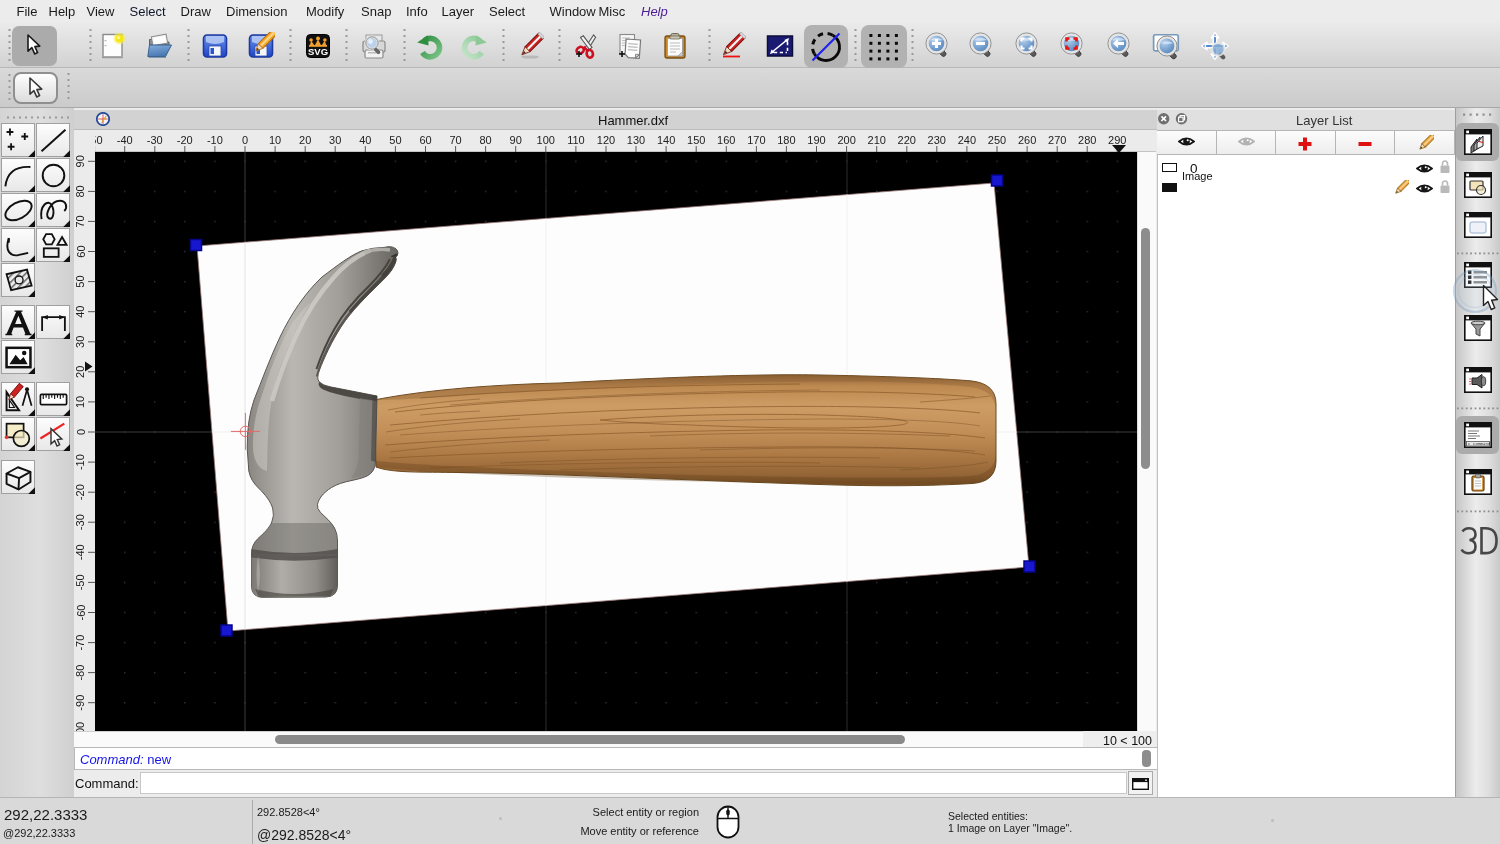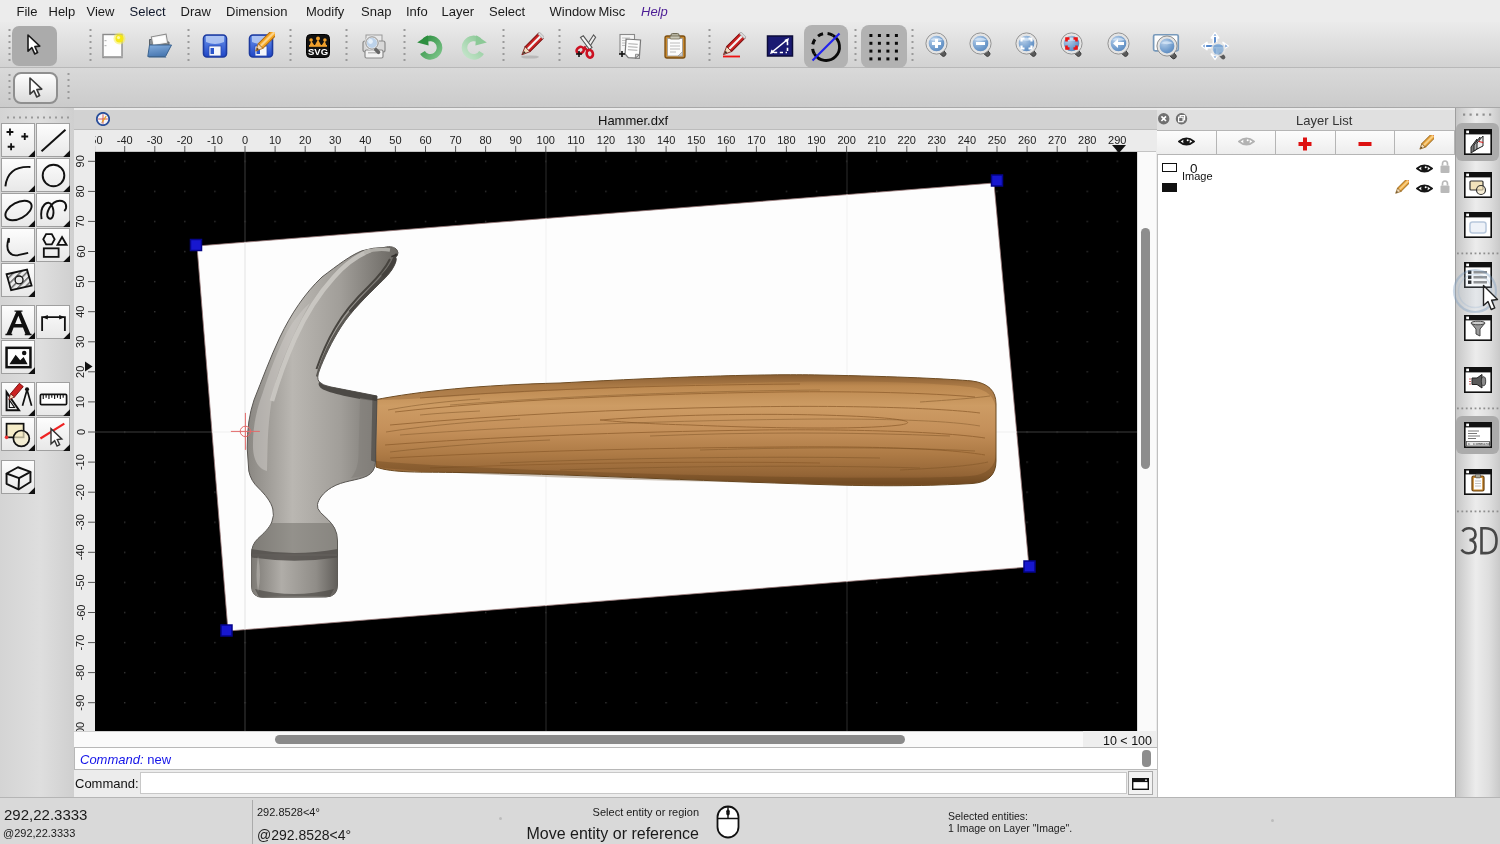--- a/index.html
+++ b/index.html
@@ -1061,21 +1061,21 @@
 <path d="M37.5,23.5 L37.5,43.5 L42,39.5 L45.2,47.5 L48.8,45.9 L45.6,38.2 L51.5,37.5 Z" fill="#fff" stroke="#222" stroke-width="1.4" stroke-linejoin="round"></path>
 </svg>
 <div class="abs" style="left:0;top:797px;width:1500px;height:47px;background:#d9d9d9;border-top:1px solid #b5b5b5;"></div>
 <div class="abs" style="left:4px;top:806px;font-size:15px;color:#1a1a1a;">292,22.3333</div>
 <div class="abs" style="left:3px;top:827px;font-size:11px;color:#1a1a1a;">@292,22.3333</div>
 <div class="abs" style="left:252px;top:800px;width:1px;height:44px;background:#ababab;"></div>
 <div class="abs" style="left:257px;top:806px;font-size:11px;color:#1a1a1a;">292.8528&lt;4°</div>
 <div class="abs" style="left:257px;top:827px;font-size:14px;color:#1a1a1a;">@292.8528&lt;4°</div>
 <div class="abs" style="left:499px;top:817px;width:3px;height:3px;border-radius:2px;background:#bcbcbc;"></div>
 <div class="abs" style="left:499px;top:806px;width:200px;font-size:11px;color:#1a1a1a;text-align:right;">Select entity or region</div>
-<div class="abs" style="left:499px;top:825px;width:200px;font-size:16px;color:#1a1a1a;text-align:right;">Move entity or reference</div>
+<div class="abs" style="left:499px;top:825px;width:200px;font-size:11px;color:#1a1a1a;text-align:right;">Move entity or reference</div>
 <svg class="abs" style="left:716px;top:805px" width="25" height="34" viewBox="0 0 25 34">
 <rect x="1.5" y="1.5" width="21" height="31" rx="10.5" fill="#fff" stroke="#111" stroke-width="1.8"></rect>
 <path d="M12,1.5 L12,13.5 M1.8,13.5 L22.7,13.5" stroke="#111" stroke-width="1.4"></path>
 <rect x="10.3" y="4.5" width="3.4" height="6" rx="1.7" fill="#111"></rect>
 </svg>
 <div class="abs" style="left:948px;top:810px;font-size:10.5px;color:#1a1a1a;">Selected entities:</div>
 <div class="abs" style="left:948px;top:822px;font-size:10.5px;color:#1a1a1a;">1 Image on Layer "Image".</div>
 <div class="abs" style="left:1271px;top:819px;width:3px;height:3px;border-radius:2px;background:#bcbcbc;"></div>
 </div>
 </body></html>

